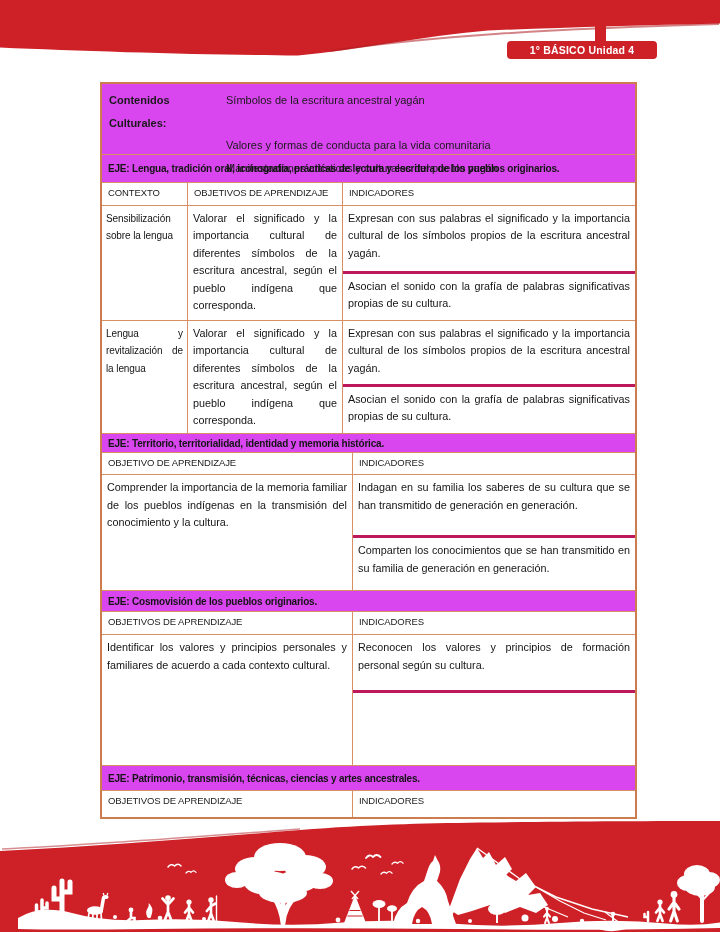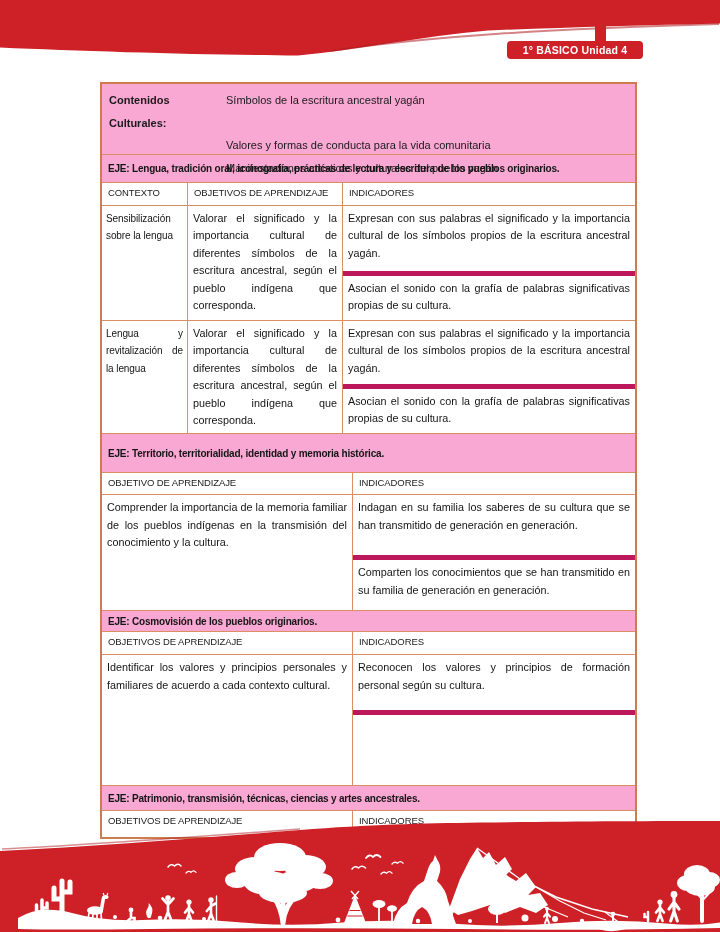--- a/index.html
+++ b/index.html
@@ -2,50 +2,50 @@
 <html><head>
 <meta charset="utf-8">
 <style>
   html,body{margin:0;padding:0;}
   body{width:720px;height:932px;position:relative;overflow:hidden;background:#fff;
        font-family:"Liberation Sans","DejaVu Sans",sans-serif;}
   .page{position:absolute;inset:0;background:#fff;}
 
   
   .header-wave{position:absolute;top:0;left:0;display:block;}
-  .unit-badge{position:absolute;left:507px;top:41px;width:136px;height:18px;
+  .unit-badge{position:absolute;left:507px;top:41px;width:150px;height:18px;
     background:#CE2127;border-radius:4px;color:#fff;font-size:10.5px;font-weight:bold;
     display:flex;align-items:center;justify-content:center;letter-spacing:.2px;}
 
   
   .doc-table{position:absolute;left:100px;top:82px;width:537px;box-sizing:border-box;
     border:2px solid #CD7C4F;background:#fff;color:#1a1a1a;}
-  .peach{background:#f9a8d4;}
+  .peach{background:#d946ef;}
   .cc{height:70px;box-sizing:border-box;padding:5px 7px;font-size:11px;line-height:22.5px;}
   .cc-line{display:flex;}
   .cc-label{font-weight:bold;flex:0 0 117px;width:117px;}
   .cc-line.indent{padding-left:117px;}
   .eje{border-top:1px solid #D98F63;font-weight:bold;font-size:10px;letter-spacing:-0.2px;
     padding:0 6px;display:flex;align-items:center;box-sizing:border-box;
     white-space:nowrap;overflow:hidden;color:#151515;}
-  .eje-1{height:28px}.eje-2{height:39px}.eje-3{height:21px}.eje-4{height:25px}
+  .eje-1{height:28px}.eje-2{height:19px}.eje-3{height:21px}.eje-4{height:25px}
   .grid{display:grid;border-top:1px solid #D98F63;}
   .g3{grid-template-columns:85px 155px 1fr;}
   .g2{grid-template-columns:250px 1fr;}
   .grid>div{box-sizing:border-box;min-width:0;}
   .grid>div+div{border-left:1px solid #D98F63;}
   .hdr>div{font-size:9.5px;letter-spacing:-0.1px;padding:4px 6px;color:#1a1a1a;
     white-space:nowrap;overflow:hidden;}
   .h22{min-height:22px}.h21{min-height:21px}.h26{min-height:26px}
   .cell{font-size:10.8px;line-height:17.4px;padding:4px 5px;text-align:justify;
     color:#141414;hyphens:none;}
   .ctx{font-size:10px;padding:4px 4px;letter-spacing:-0.1px;}
   .r1{min-height:114px}.r2{min-height:105px}.r3{min-height:115px}.r4{min-height:130px}
   .ind{display:flex;flex-direction:column;padding:0;}
-  .ind>.cell.s1{border-bottom:5px solid #be185d;overflow:hidden;}
+  .ind>.cell.s1{border-bottom:3px solid #be185d;overflow:hidden;}
   .r1 .s1{flex:0 0 57px}.r2 .s1{flex:0 0 55px}.r3 .s1{flex:0 0 52px}.r4 .s1{flex:0 0 47px}
   .ind>.cell.s2{flex:1;}
 
   
   .footer-art{position:absolute;left:0;top:817px;display:block;}
 </style>
 </head>
 <body>
 
 <div class="page">

